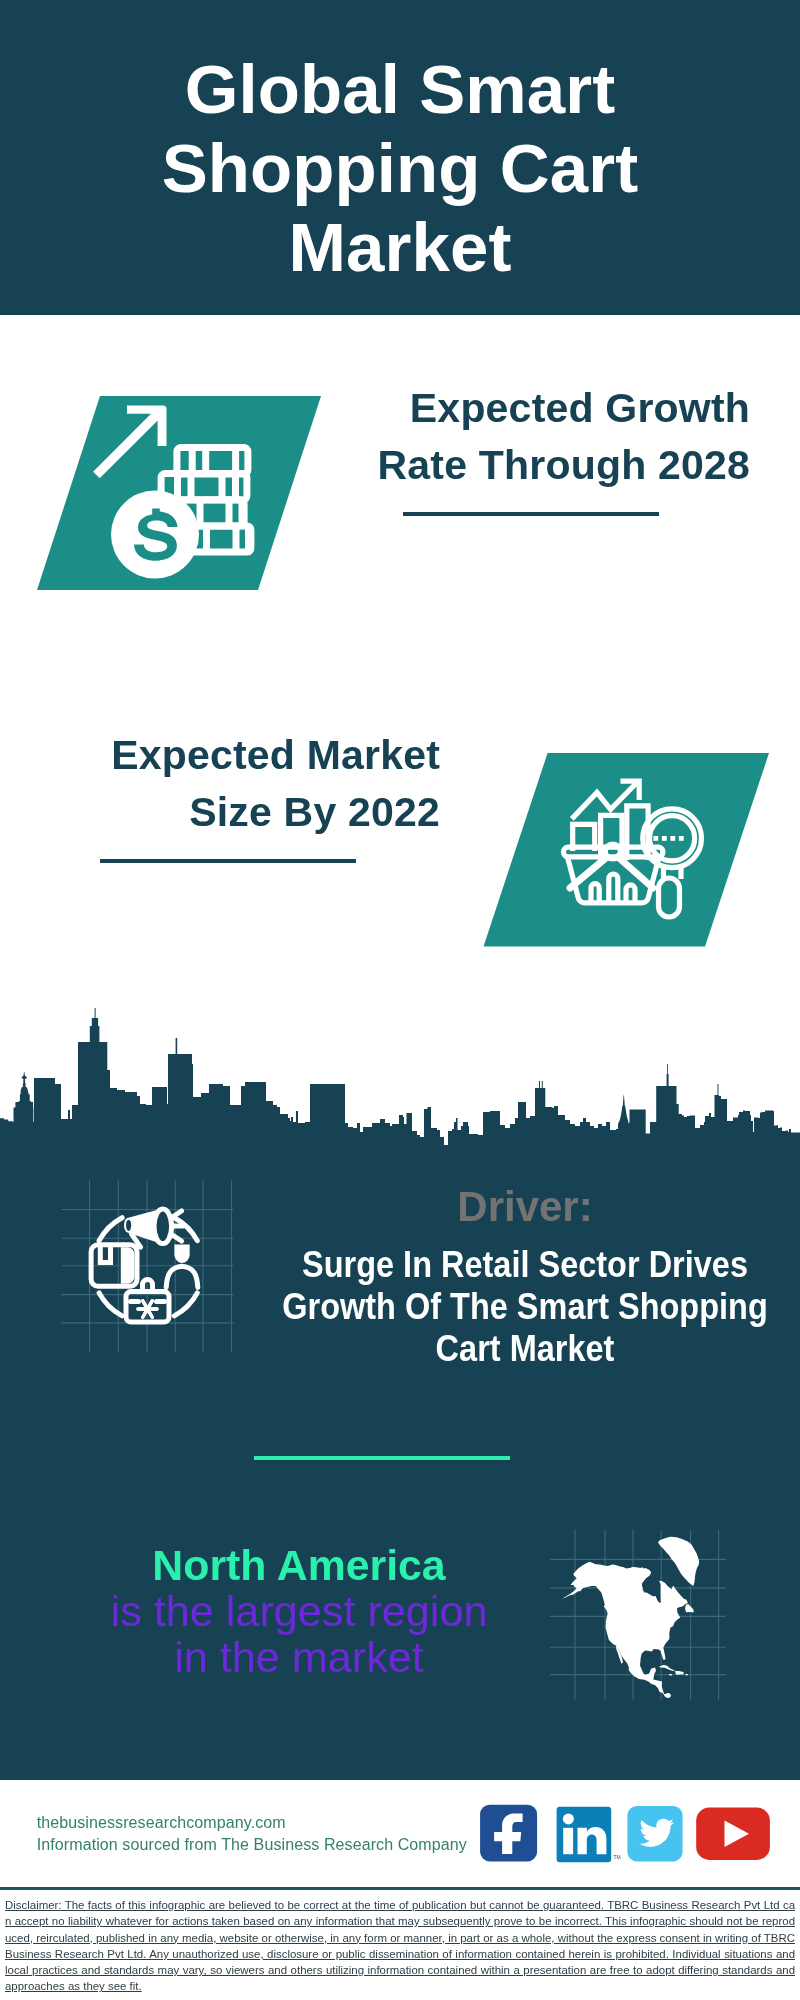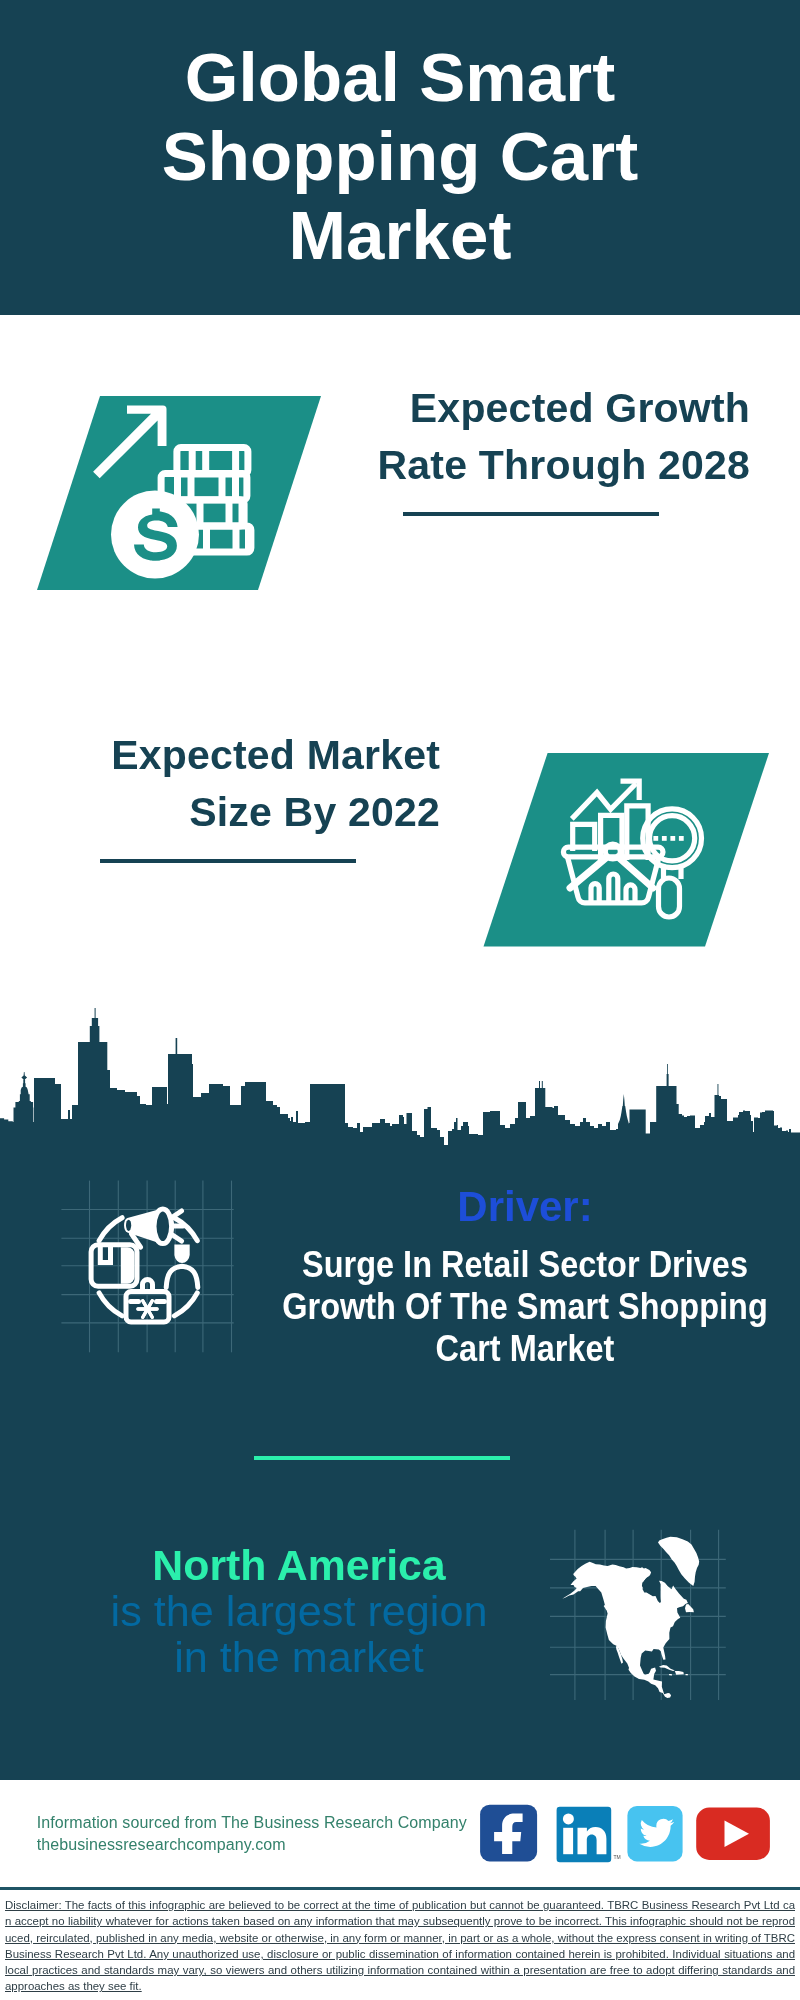--- a/index.html
+++ b/index.html
@@ -4,21 +4,21 @@
 <style>
   * { margin:0; padding:0; box-sizing:border-box; }
   html,body { width:800px; height:2000px; }
   body { font-family:"Liberation Sans", sans-serif; background:#ffffff; overflow:hidden;
          -webkit-font-smoothing:antialiased; }
   .page { position:relative; width:800px; height:2000px; }
 
   
   .header { position:absolute; left:0; top:0; width:800px; height:315px; background:#164253; }
   .header h1 { color:#fff; font-size:69px; font-weight:bold; text-align:center;
-               line-height:79px; padding-top:38px; letter-spacing:0.1px; width:500px; margin:0 auto; }
+               line-height:79px; padding-top:50px; letter-spacing:0.1px; width:500px; margin:0 auto; }
 
   
   .stat-head { color:#164253; font-size:41px; font-weight:bold; line-height:57px;
                text-align:right; letter-spacing:0.2px; }
   .stat-rule { height:4px; background:#164253; }
   .stat-value { color:#1B8F87; font-weight:bold; text-align:center; }
   .stat-value span { display:inline-block; transform:scaleX(0.96); transform-origin:center; }
 
   .s1-text { position:absolute; left:330px; top:380px; width:420px; }
   .s1-rule { position:absolute; left:403px; top:512px; width:256px; }
@@ -32,30 +32,30 @@
 
 
   
   .dark-sec { position:absolute; left:0; top:1148px; width:800px; height:632px; background:#164253; }
   .skyline { position:absolute; left:0; top:1000px; width:800px; height:152px; display:block; }
 
   
   .grid-bg { position:absolute; left:55px; top:1174px; width:185px; height:185px; }
   .driver-icon { position:absolute; left:60px; top:1180px; }
   .driver-title { position:absolute; left:325px; top:1186px; width:400px; text-align:center;
-                  color:#1d4ed8; font-size:42px; font-weight:bold; line-height:42px; }
+                  color:#737373; font-size:42px; font-weight:bold; line-height:42px; }
   .driver-body { position:absolute; left:225px; top:1244px; width:600px; text-align:center;
                  color:#ffffff; font-size:37px; font-weight:bold; line-height:42px; }
   .driver-body div { transform:scaleX(0.878); transform-origin:center; white-space:nowrap; }
   .green-rule { position:absolute; left:254px; top:1456px; width:256px; height:4px; background:#2BEFAC; }
 
   
   .region-block { position:absolute; left:29px; top:1542px; width:540px; text-align:center; }
   .region-name { color:#2BEFAC; font-size:42.8px; font-weight:bold; line-height:46px; }
-  .region-sub  { color:#0369a1; font-size:43.2px; font-weight:normal; line-height:46px; }
+  .region-sub  { color:#6d28d9; font-size:43.2px; font-weight:normal; line-height:46px; }
   .region-map  { position:absolute; left:550px; top:1510px; }
 
   
   .src-text { position:absolute; left:36.7px; top:1812px; color:#33816B; font-size:16px;
               line-height:22px; letter-spacing:0.1px; }
   .footer-rule { position:absolute; left:0; top:1887px; width:800px; height:3px; background:#1F5465; }
   .disclaimer { position:absolute; left:5px; top:1897px; width:790px; color:#2E3E46;
                 font-size:11.45px; line-height:16.3px; text-align:justify; word-break:break-all;text-decoration:underline; }
   .social { position:absolute; }
 </style>
@@ -213,22 +213,22 @@
       <path d="M641.9,1586.0 644.1,1589.2 647.5,1592.4 651.0,1594.5 654.4,1595.6 657.1,1595.6 659.3,1599.8 660.9,1603.0 659.4,1596.6 660.1,1590.3 660.1,1583.9 657.4,1579.6 654.1,1577.5 650.0,1575.4 646.9,1577.5 644.2,1580.7 642.3,1582.8Z" fill="#164253"></path>
     </g>
   </svg>
   <div class="region-block">
     <div class="region-name">North America</div>
     <div class="region-sub">is the largest region</div>
     <div class="region-sub">in the market</div>
   </div>
 
   <div class="src-text">
+    <div>thebusinessresearchcompany.com</div>
     <div>Information sourced from The Business Research Company</div>
-    <div>thebusinessresearchcompany.com</div>
   </div>
   <svg class="social" style="left:478px; top:1800px;" width="300" height="70" viewBox="478 1800 300 70">
     <g>
       <rect x="480.1" y="1804.8" width="57" height="56.6" rx="9.6" ry="9.6" fill="#1F4E95"></rect>
       <path d="M516.2 1822.0 h6.4 v-8.5 h-7.9 c-7.9 0 -12.6 4.6 -12.6 12.4 v6.1 h-8.0 v9.3 h8.0 v12.6 h10.2 v-12.6 h8.0 l0.9 -9.3 h-8.9 v-5.2 c0 -3.2 1.4 -4.8 3.9 -4.8 Z" fill="#ffffff"></path>
     </g>
     <g>
       <rect x="556.6" y="1806.7" width="54.6" height="55.6" rx="3.2" ry="3.2" fill="#0A7FB8"></rect>
       <circle cx="568.4" cy="1818.9" r="5.5" fill="#ffffff"></circle>
       <rect x="563.2" y="1827.8" width="9.9" height="26.4" fill="#ffffff"></rect>

